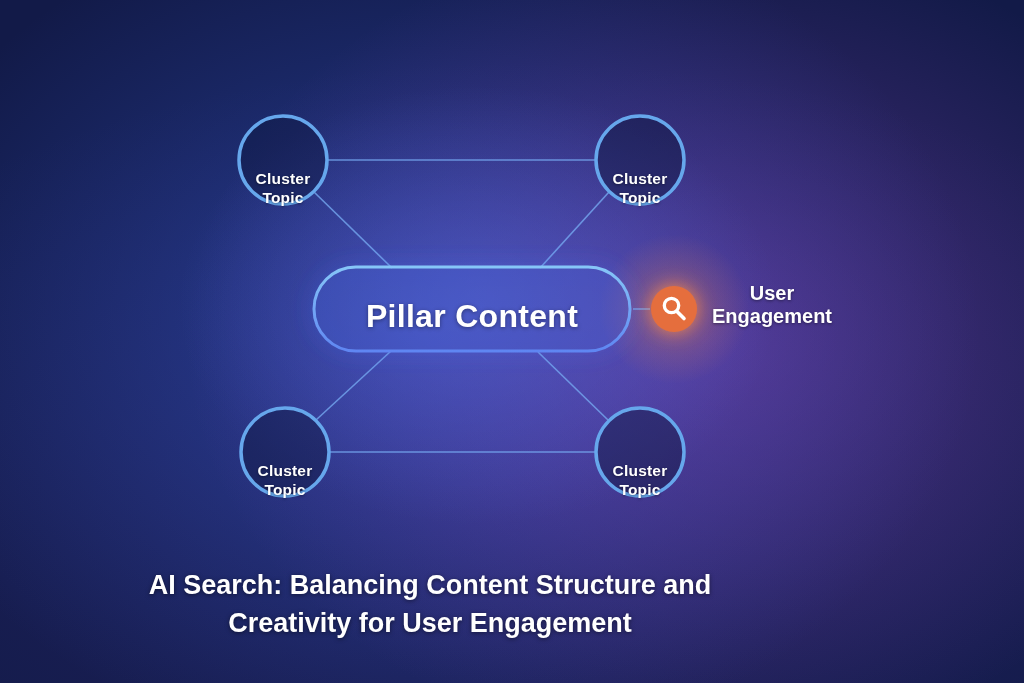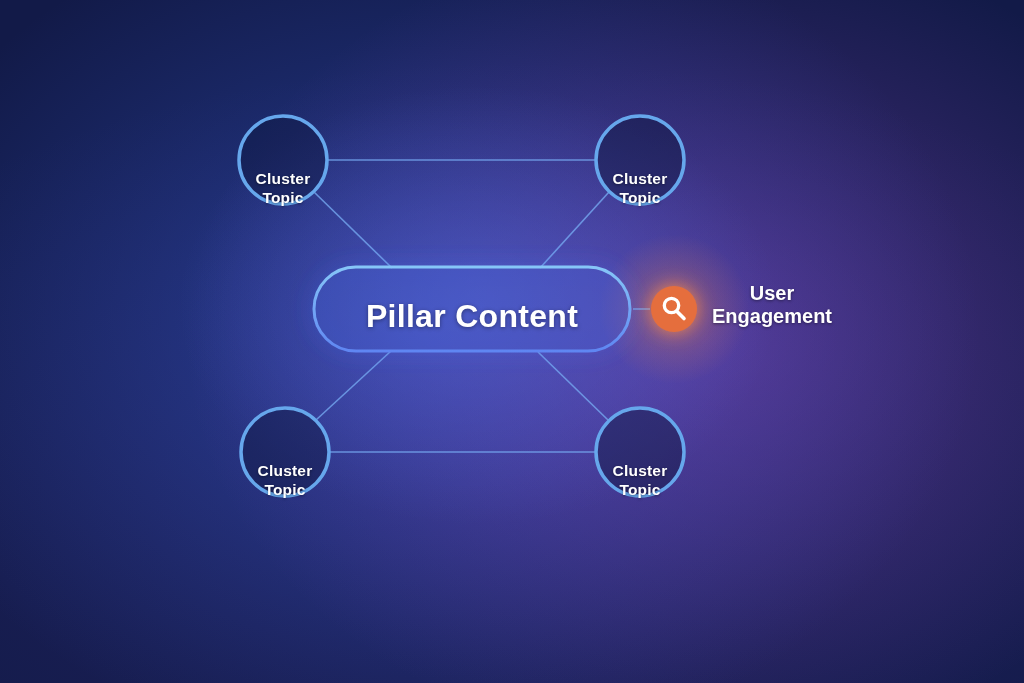--- a/index.html
+++ b/index.html
@@ -97,14 +97,16 @@
   <div class="node-label" style="left:240px;top:433px">Cluster
 Topic</div>
   <div class="node-label" style="left:595px;top:433px">Cluster
 Topic</div>
 
   <div class="pillar-label">Pillar Content</div>
 
   <div class="engagement-label">User
 Engagement</div>
 
+  <div class="caption">AI Search: Balancing Content Structure and
+Creativity for User Engagement</div>
 
 </div>
 
 </body></html>

